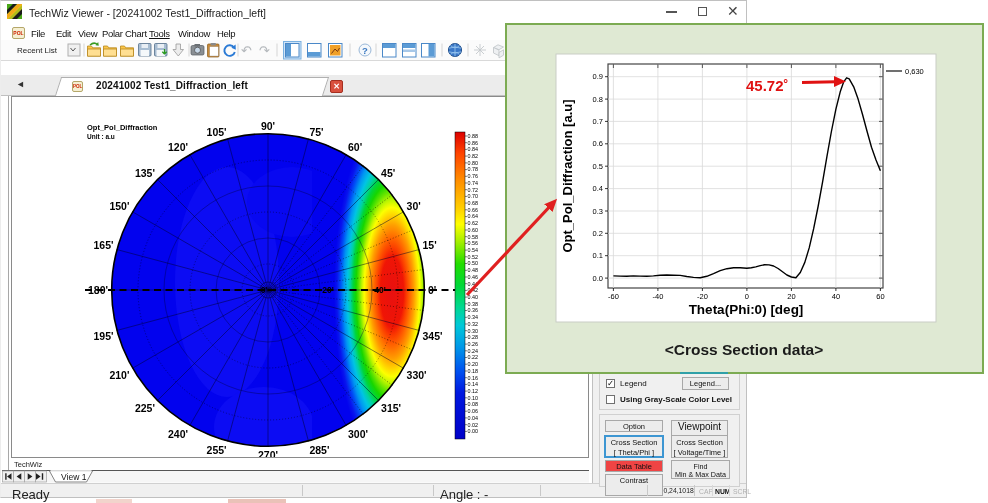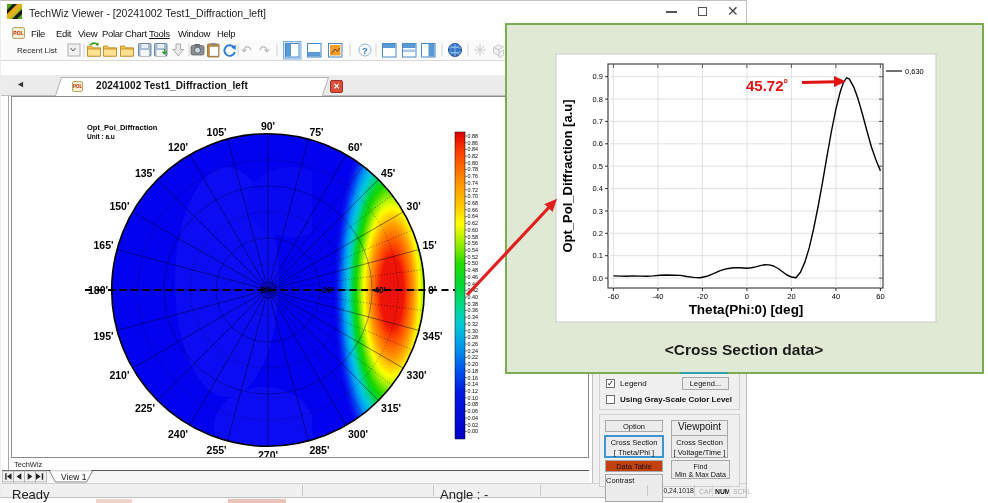--- a/index.html
+++ b/index.html
@@ -417,23 +417,23 @@
   <div class="abs" style="left:607px;top:377.5px;font-size:8.5px;color:#111;">✓</div>
   <div class="abs" style="left:620px;top:379px;font-size:8px;color:#111;">Legend</div>
   <div class="abs" style="left:682px;top:377px;width:47px;height:13px;background:#ececec;border:1px solid #a8a8a8;font-size:7.5px;color:#111;text-align:center;line-height:12px;">Legend...</div>
   <div class="abs" style="left:606px;top:395px;width:9px;height:9px;background:#fff;border:1px solid #707070;"></div>
   <div class="abs" style="left:620px;top:395px;font-size:8px;color:#111;white-space:nowrap;font-weight:bold;">Using Gray-Scale Color Level</div>
   <div class="abs" style="left:599px;top:414px;width:141px;height:73px;border:1px solid #d0d0d0;background:#f0f0f0;"></div>
   <div class="abs" style="left:605px;top:420px;width:58px;height:12px;background:#ececec;border:1px solid #a8a8a8;font-size:7.5px;color:#111;text-align:center;line-height:11px;">Option</div>
   <div class="abs" style="left:671px;top:420px;width:57px;height:24px;background:#ececec;border:1px solid #a8a8a8;font-size:10px;color:#111;text-align:center;line-height:11px;">Viewpoint</div>
   <div class="abs" style="left:604px;top:435px;width:60px;height:23px;background:#ececec;border:2px solid #3d96d2;font-size:7.5px;color:#111;text-align:center;line-height:9.5px;padding-top:1px;">Cross Section<br>[ Theta/Phi ]</div>
   <div class="abs" style="left:671px;top:435px;width:57px;height:23px;background:#ececec;border:1px solid #a8a8a8;font-size:7.5px;color:#111;text-align:center;line-height:9.5px;padding-top:2px;">Cross Section<br>[ Voltage/Time ]</div>
-  <div class="abs" style="left:605px;top:460px;width:58px;height:12px;background:#c2410c;border:1px solid #a8a8a8;font-size:7.5px;color:#111;text-align:center;line-height:11px;">Data Table</div>
+  <div class="abs" style="left:605px;top:460px;width:58px;height:12px;background:#ef4444;border:1px solid #a8a8a8;font-size:7.5px;color:#111;text-align:center;line-height:11px;">Data Table</div>
   <div class="abs" style="left:671px;top:460px;width:59px;height:19px;background:#ececec;border:1px solid #a8a8a8;font-size:7.5px;color:#111;text-align:center;line-height:8.5px;padding-top:1.5px;font-size:7.2px;">Find<br>Min &amp; Max Data</div>
-  <div class="abs" style="left:605px;top:474px;width:58px;height:28px;background:#ececec;border:1px solid #a8a8a8;font-size:7.5px;color:#111;line-height:11px;">Contrast</div>
+  <div class="abs" style="left:605px;top:474px;width:58px;height:22px;background:#ececec;border:1px solid #a8a8a8;font-size:7.5px;color:#111;text-align:center;line-height:11px;">Contrast</div>
 
   <div class="abs" style="left:302px;top:485px;width:1px;height:11px;background:#c8c8c8;"></div>
   <div class="abs" style="left:433px;top:485px;width:1px;height:11px;background:#c8c8c8;"></div>
   <div class="abs" style="left:540px;top:485px;width:1px;height:11px;background:#c8c8c8;"></div>
   <div class="abs" style="left:647px;top:485px;width:1px;height:11px;background:#c8c8c8;"></div>
   <div class="abs" style="left:694px;top:485px;width:1px;height:11px;background:#c8c8c8;"></div>
   <div class="abs" style="left:712px;top:485px;width:1px;height:11px;background:#d8d8d8;"></div>
   <div class="abs" style="left:729px;top:485px;width:1px;height:11px;background:#d8d8d8;"></div>
   <div class="abs" style="left:96px;top:499px;width:36px;height:4px;background:#f2d4cc;"></div>
   <div class="abs" style="left:228px;top:499px;width:58px;height:4px;background:#eac2b8;"></div>

